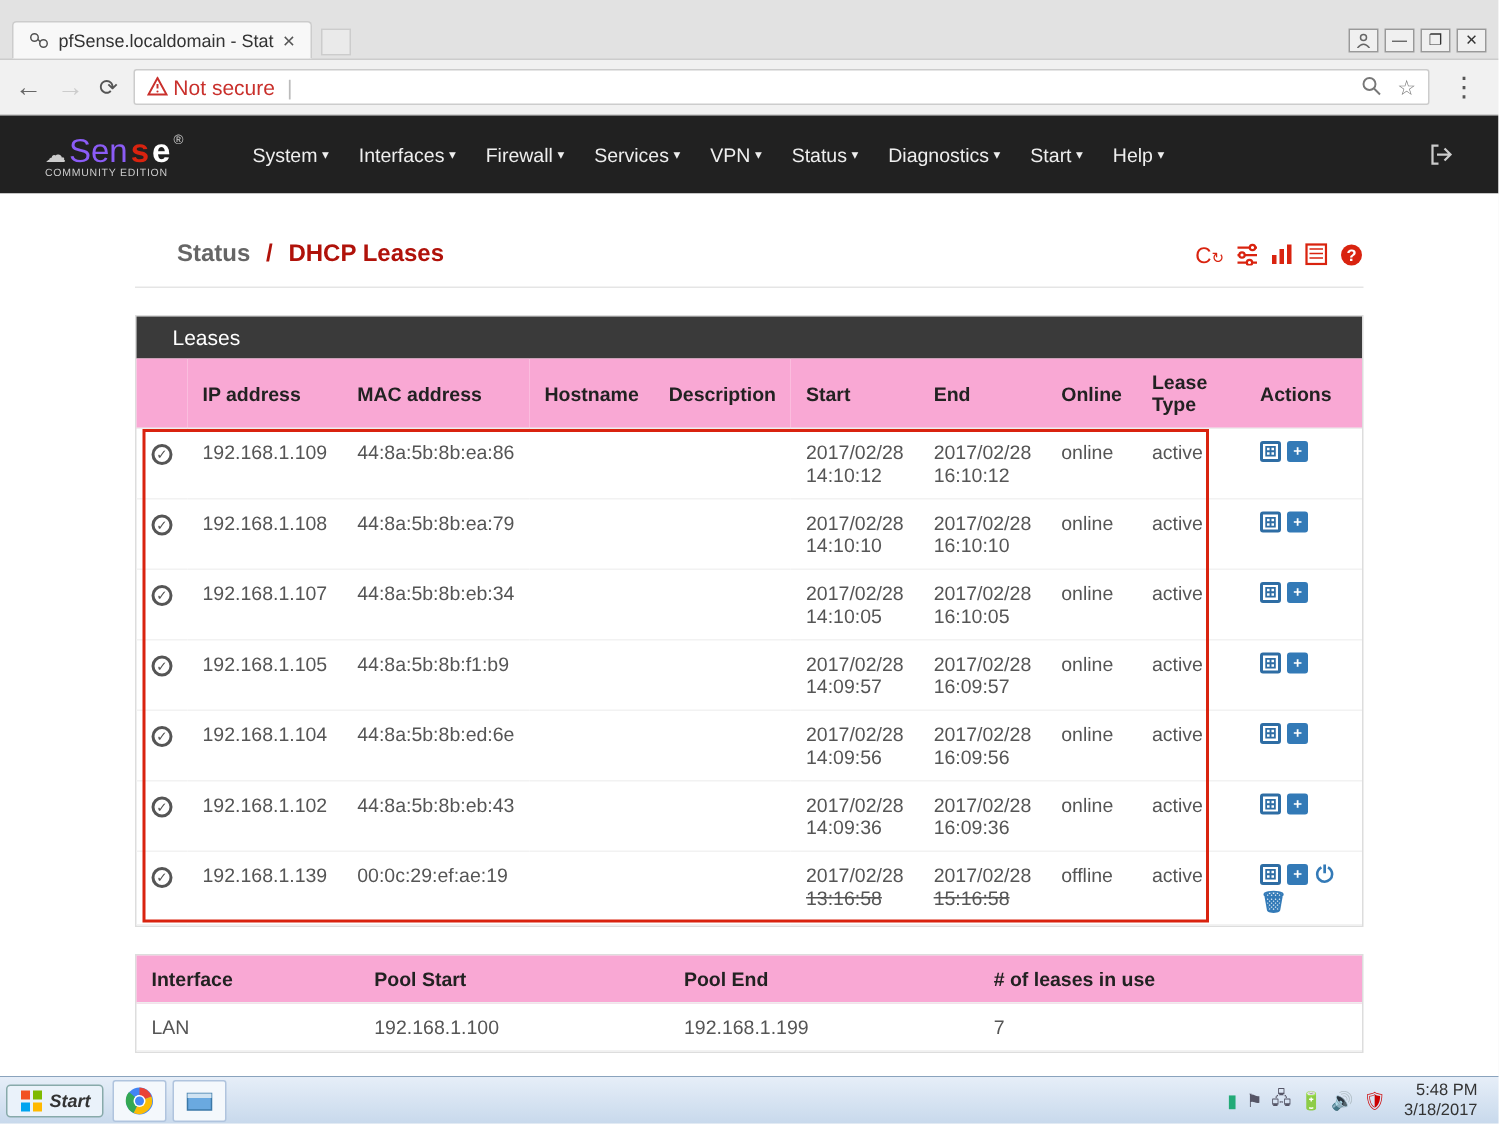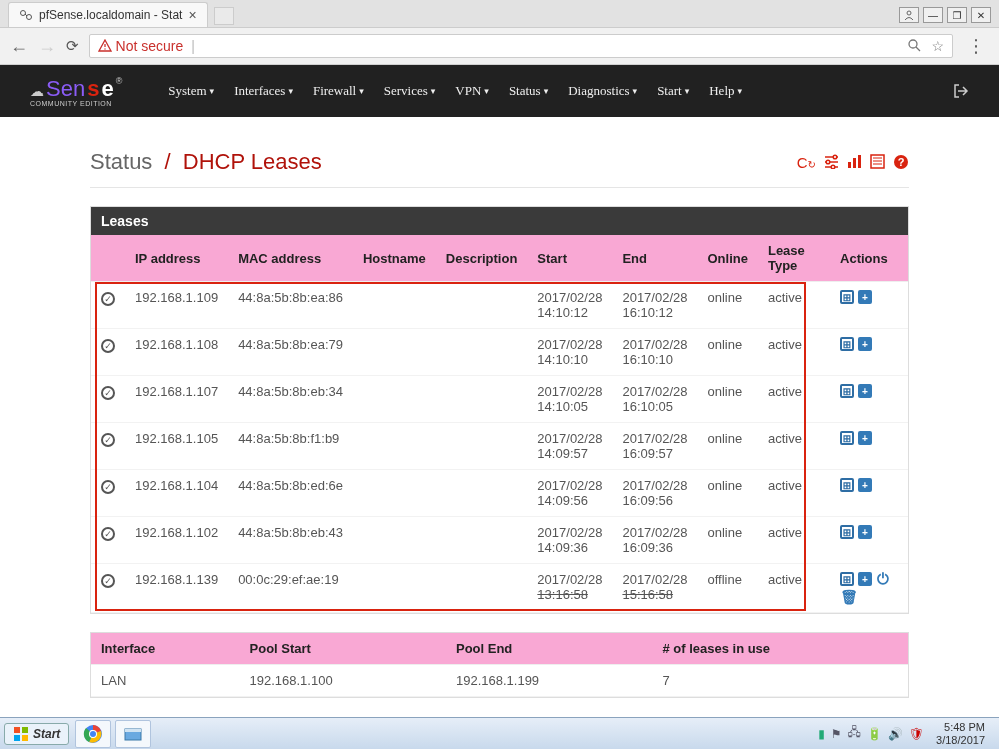--- a/index.html
+++ b/index.html
@@ -1,20 +1,20 @@
 <!DOCTYPE html>
 <html><head>
 <meta charset="utf-8">
 <style>
 * { box-sizing: border-box; margin: 0; padding: 0; }
 body { font-family: "Helvetica Neue", Helvetica, Arial, sans-serif; font-size: 13px; background: #f5f5f5; color: #333; overflow: hidden; }
 
 
 .browser-chrome { background: #f1f1f1; border-bottom: 1px solid #d0d0d0; }
-.tab-bar { display: flex; align-items: flex-end; height: 28px; padding-left: 8px; background: #e2e2e2; border-bottom: 1px solid #ccc; }
+.tab-bar { display: flex; align-items: flex-end; height: 40px; padding-left: 8px; background: #e2e2e2; border-bottom: 1px solid #ccc; }
 .tab { display: flex; align-items: center; gap: 6px; background: #f8f8f8; border: 1px solid #ccc; border-bottom: none; border-radius: 3px 3px 0 0; padding: 4px 10px; font-size: 12px; max-width: 200px; }
 .tab-favicon { width: 14px; height: 14px; display: inline-flex; align-items: center; justify-content: center; }
 .tab-close { font-size: 14px; color: #555; cursor: pointer; }
 .newtab { width: 20px; height: 18px; border: 1px solid #ccc; background: #eaeaea; margin-left: 6px; margin-bottom: 2px; }
 .window-controls { margin-left: auto; display: flex; gap: 4px; padding: 4px 8px; }
 .winbtn { width: 20px; height: 16px; border: 1px solid #999; background: #f0f0f0; font-size: 10px; display: flex; align-items: center; justify-content: center; }
 .addr-bar { display: flex; align-items: center; gap: 10px; padding: 6px 10px; }
 .nav-arrow { font-size: 18px; color: #666; cursor: pointer; width: 18px; text-align: center; }
 .reload { font-size: 15px; color: #555; cursor: pointer; }
 .urlbox { flex: 1; display: flex; align-items: flex-end; gap: 8px; border: 1px solid #ccc; background: #fff; border-radius: 2px; padding: 3px 8px; font-size: 14px; }
@@ -26,36 +26,36 @@
 .menu-dots { font-size: 18px; color: #555; cursor: pointer; padding: 0 4px; }
 
 
 .pf-nav { background: #212121; color: #fff; display: flex; align-items: center; padding: 0 30px; height: 52px; }
 .pf-logo { display: flex; align-items: baseline; gap: 2px; margin-right: 18px; }
 .pf-logo .p { font-size: 22px; font-weight: normal; color: #8b5cf6; }
 .pf-logo .s { font-size: 22px; font-weight: bold; color: #d9230f; }
 .pf-logo .rest { font-size: 22px; font-weight: bold; color: #fff; }
 .pf-logo-sub { font-size: 7px; letter-spacing: 0.5px; color: #ccc; margin-top: -2px; }
 .pf-logo-wrap { display: flex; flex-direction: column; margin-right: 20px; }
-.pf-menu { display: flex; gap: 4px; font-family: Liberation Serif, serif; }
+.pf-menu { display: flex; gap: 4px; }
 .pf-menu-item { color: #eee; padding: 6px 8px; font-size: 13px; cursor: pointer; display: flex; align-items: center; gap: 3px; }
 .pf-menu-item .caret { font-size: 9px; }
 .pf-logout { margin-left: auto; color: #ccc; font-size: 16px; cursor: pointer; }
 
 
 .content { padding: 20px 90px 10px; background: #fff; }
 .page-header { display: flex; align-items: center; border-bottom: 1px solid #e5e5e5; padding: 12px 0; margin-bottom: 18px; }
-.page-header h1 { font-size: 22px; font-weight: 400; color: #666; }
+.page-header h1 { font-size: 16px; font-weight: 700; color: #666; margin-left: 28px; }
 .page-header .crumb-sep { color: #b0120a; margin: 0 6px; }
 .page-header .crumb-active { color: #b0120a; }
 .header-icons { margin-left: auto; display: flex; gap: 8px; color: #d9230f; font-size: 15px; }
 .header-icons span { cursor: pointer; }
 
 .panel { border: 1px solid #ddd; margin-bottom: 18px; }
-.panel-title { background: #3a3a3a; color: #fff; padding: 6px 10px; font-weight: bold; font-size: 14px; }
+.panel-title { background: #3a3a3a; color: #fff; padding: 6px 24px; font-weight: normal; font-size: 14px; }
 .tbl { width: 100%; border-collapse: collapse; font-size: 13px; }
 .tbl th { text-align: left; padding: 8px 10px; font-weight: bold; color: #222; border-bottom: 1px solid #eee; background: #f9a8d4; font-size: 13px; }
 .tbl td { padding: 8px 10px; border-bottom: 1px solid #f2f2f2; vertical-align: top; color: #555; }
 .highlight-box { position: absolute; border: 2px solid #d9230f; pointer-events: none; }
 .tbl-wrap { position: relative; }
 
 .circle-chk { width: 14px; height: 14px; border: 2px solid #555; border-radius: 50%; display: inline-flex; align-items: center; justify-content: center; font-size: 9px; color: #555; }
 
 .act-icons { display: flex; gap: 4px; flex-wrap: wrap; }
 .act-icon { width: 14px; height: 14px; border: 2px solid #2e6da4; color: #2e6da4; display: inline-flex; align-items: center; justify-content: center; font-size: 10px; font-weight: bold; border-radius: 2px; cursor: pointer; }

